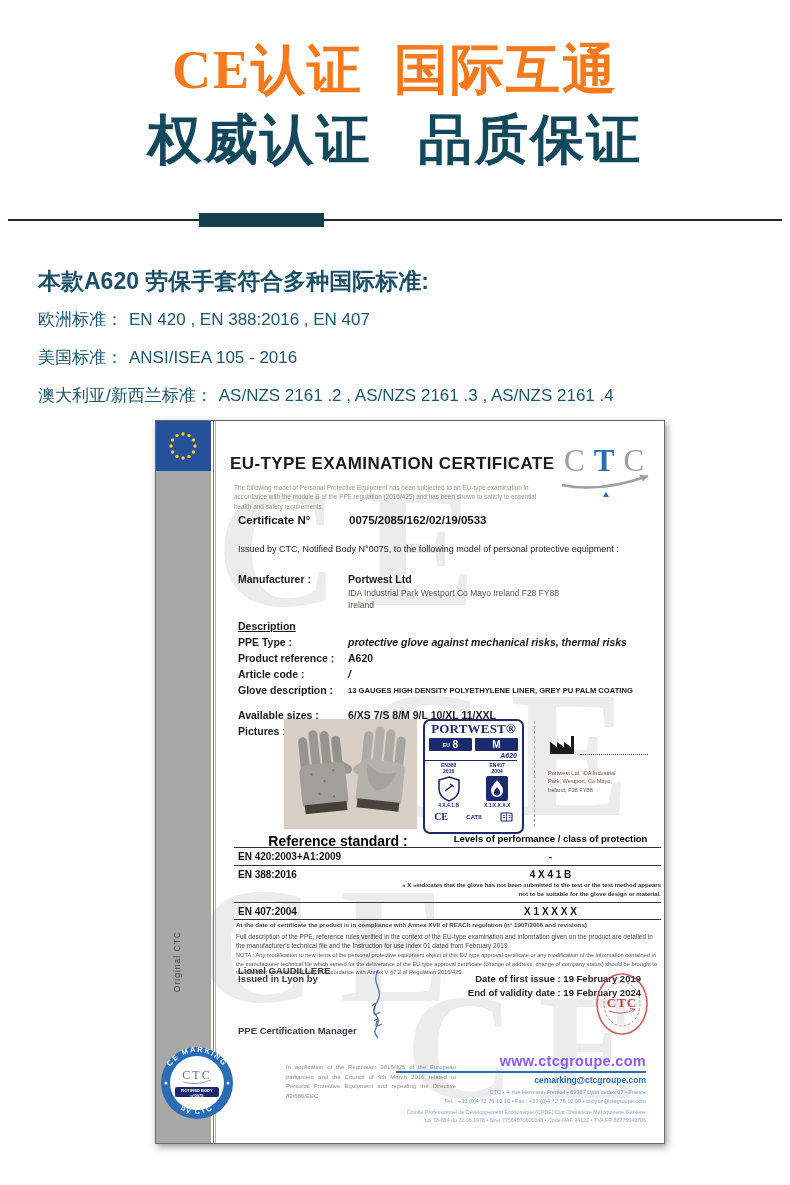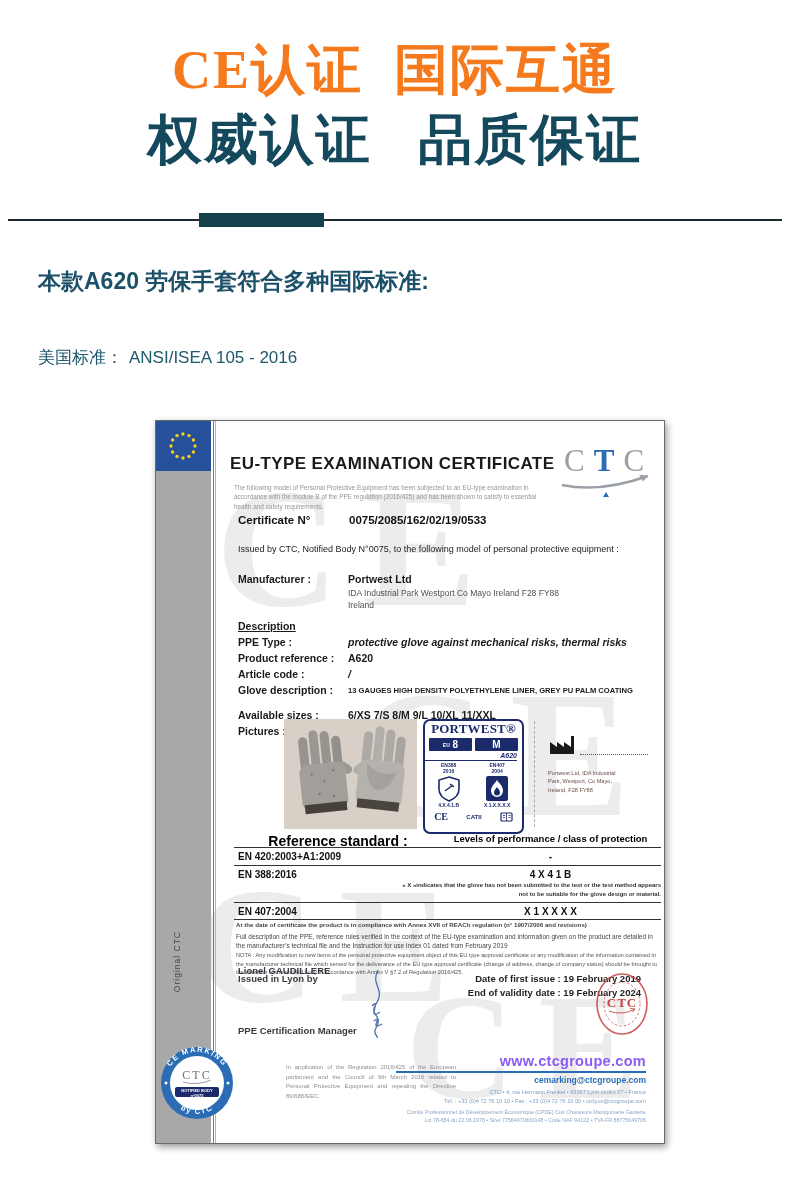--- a/index.html
+++ b/index.html
@@ -93,22 +93,28 @@
 
 <div id="page">
 
   <div class="hdr hdr2">权威认证   品质保证</div>
   <div class="hdr hdr1">CE认证  国际互通</div>
   <div class="divider">
       <div class="thick"></div>
     </div>
 
   <div class="std-title">本款A620 劳保手套符合多种国际标准:</div>
+  <div class="std-row" style="top:308px;">
+    <span class="lbl">欧洲标准：</span><span>EN 420 , EN 388:2016 , EN 407</span>
+  </div>
   <div class="std-row" style="top:346px;">
     <span class="lbl">美国标准：</span><span>ANSI/ISEA 105 - 2016</span>
+  </div>
+  <div class="std-row" style="top:384px;">
+    <span class="lbl">澳大利亚/新西兰标准：</span><span>AS/NZS 2161 .2 , AS/NZS 2161 .3 , AS/NZS 2161 .4</span>
   </div>
 
   <div id="cert">
 
     <div class="wm" style="left:60px;top:30px;font-size:170px;">CE</div>
     <div class="wm" style="left:200px;top:230px;font-size:180px;">CE</div>
     <div class="wm" style="left:40px;top:430px;font-size:165px;">CE</div>
     <div class="wm" style="left:250px;top:540px;font-size:150px;">CE</div>
 
     <div class="strip"></div>

